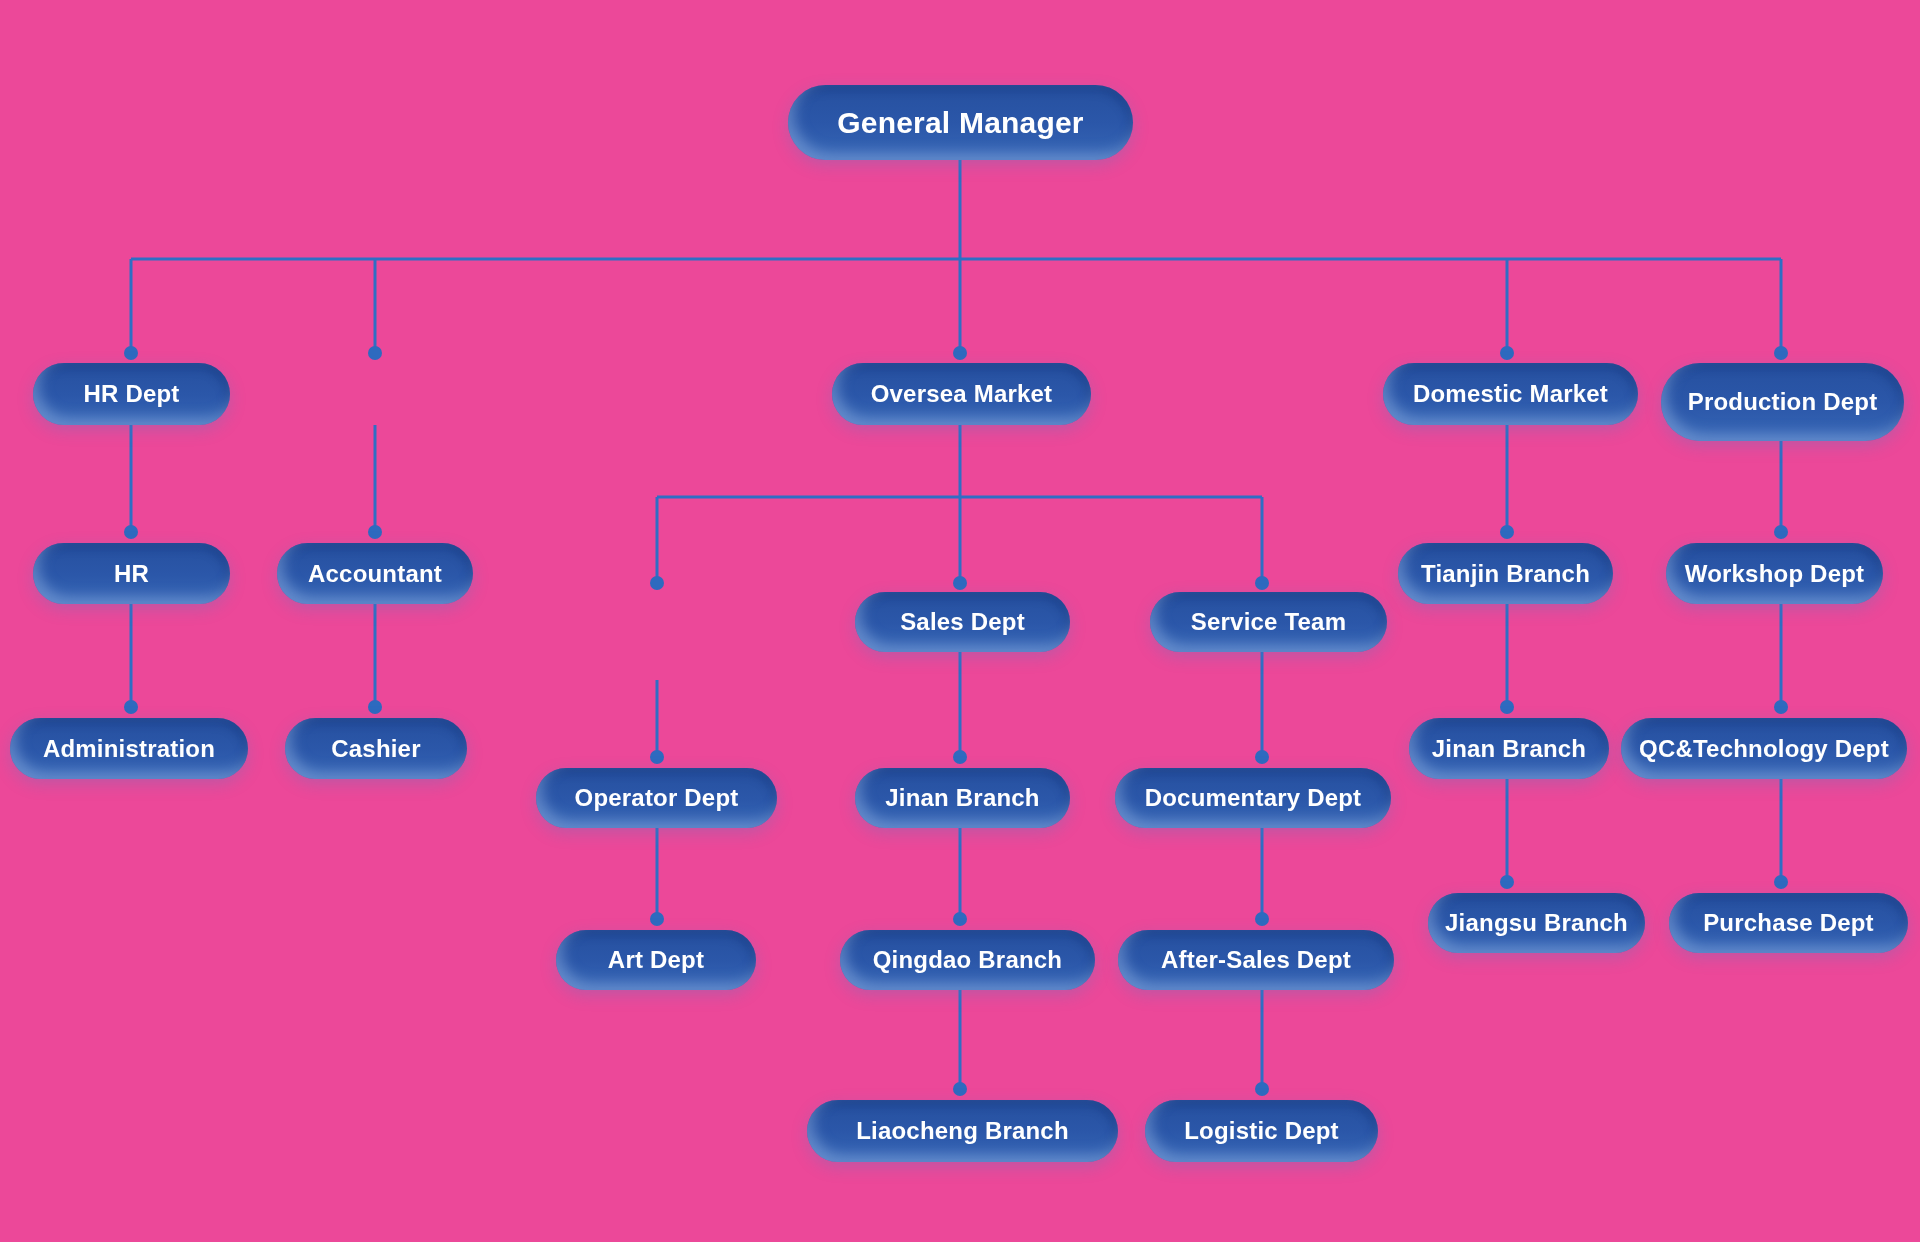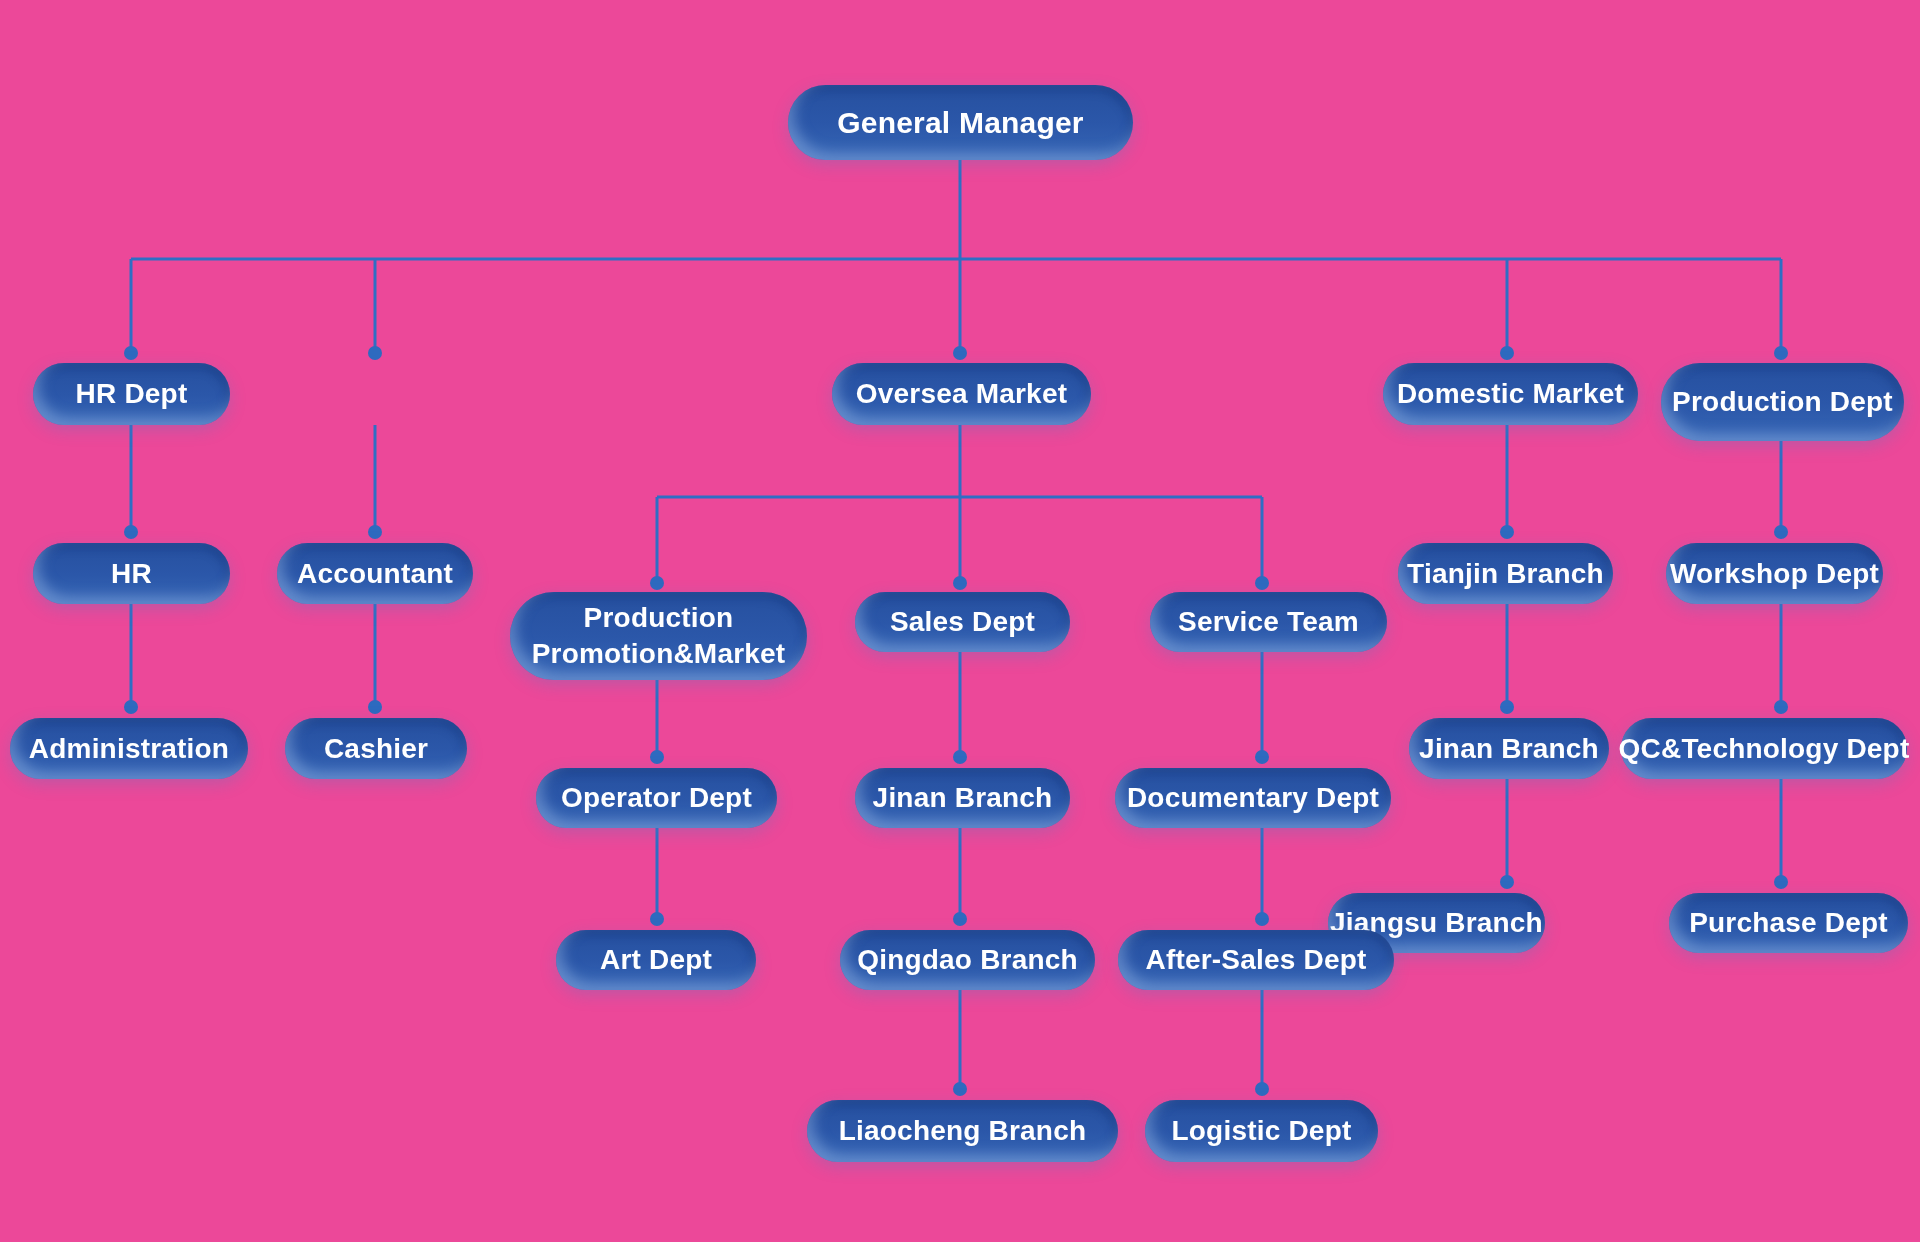--- a/index.html
+++ b/index.html
@@ -15,21 +15,21 @@
   svg.wires line { stroke: #2f6ec4; stroke-width: 3; }
   svg.wires circle { fill: #2e6abf; }
   .node {
     position: absolute;
     display: flex;
     align-items: center;
     justify-content: center;
     border-radius: 999px;
     color: #ffffff;
     font-weight: bold;
-    font-size: 28px;
+    font-size: 24px;
     letter-spacing: 0.2px;
     text-align: center;
     white-space: nowrap;
     background: linear-gradient(180deg, #26509f 0%, #2b57a9 52%, #3767b6 100%);
     box-shadow:
       inset 6px -7px 13px rgba(130, 165, 220, 0.60),
       inset -3px 5px 10px rgba(14, 44, 108, 0.35),
       0 5px 16px rgba(82, 122, 192, 0.30);
   }
   .node.root { font-size: 30px; }
@@ -107,33 +107,32 @@
 
   <div class="node" style="left:33px; top:363px; width:197px; height:62px;">HR Dept</div>
   <div class="node" style="left:1383px; top:363px; width:255px; height:62px;">Domestic Market</div>
   <div class="node" style="left:832px; top:363px; width:259px; height:62px;">Oversea Market</div>
   <div class="node" style="left:1661px; top:363px; width:243px; height:78px;">Production Dept</div>
 
   <div class="node" style="left:33px; top:543px; width:197px; height:61px;">HR</div>
   <div class="node" style="left:277px; top:543px; width:196px; height:61px;">Accountant</div>
   <div class="node" style="left:1398px; top:543px; width:215px; height:61px;">Tianjin Branch</div>
   <div class="node" style="left:1666px; top:543px; width:217px; height:61px;">Workshop Dept</div>
-  <div class="node two-line" style="left:510px; top:592px; width:297px; height:88px;">Production Promotion&amp;Market</div>
   <div class="node" style="left:855px; top:592px; width:215px; height:60px;">Sales Dept</div>
   <div class="node" style="left:1150px; top:592px; width:237px; height:60px;">Service Team</div>
 
   <div class="node" style="left:10px; top:718px; width:238px; height:61px;">Administration</div>
   <div class="node" style="left:285px; top:718px; width:182px; height:61px;">Cashier</div>
   <div class="node" style="left:1409px; top:718px; width:200px; height:61px;">Jinan Branch</div>
   <div class="node" style="left:1621px; top:718px; width:286px; height:61px;">QC&amp;Technology Dept</div>
   <div class="node" style="left:536px; top:768px; width:241px; height:60px;">Operator Dept</div>
   <div class="node" style="left:855px; top:768px; width:215px; height:60px;">Jinan Branch</div>
   <div class="node" style="left:1115px; top:768px; width:276px; height:60px;">Documentary Dept</div>
 
-  <div class="node" style="left:1328px; top:893px; width:217px; height:60px;">Jiangsu Branch</div>
+  <div class="node" style="left:1428px; top:893px; width:217px; height:60px;">Jiangsu Branch</div>
   <div class="node" style="left:1669px; top:893px; width:239px; height:60px;">Purchase Dept</div>
   <div class="node" style="left:556px; top:930px; width:200px; height:60px;">Art Dept</div>
   <div class="node" style="left:840px; top:930px; width:255px; height:60px;">Qingdao Branch</div>
   <div class="node" style="left:1118px; top:930px; width:276px; height:60px;">After-Sales Dept</div>
 
   <div class="node" style="left:807px; top:1100px; width:311px; height:62px;">Liaocheng Branch</div>
   <div class="node" style="left:1145px; top:1100px; width:233px; height:62px;">Logistic Dept</div>
 
 </div>
 

